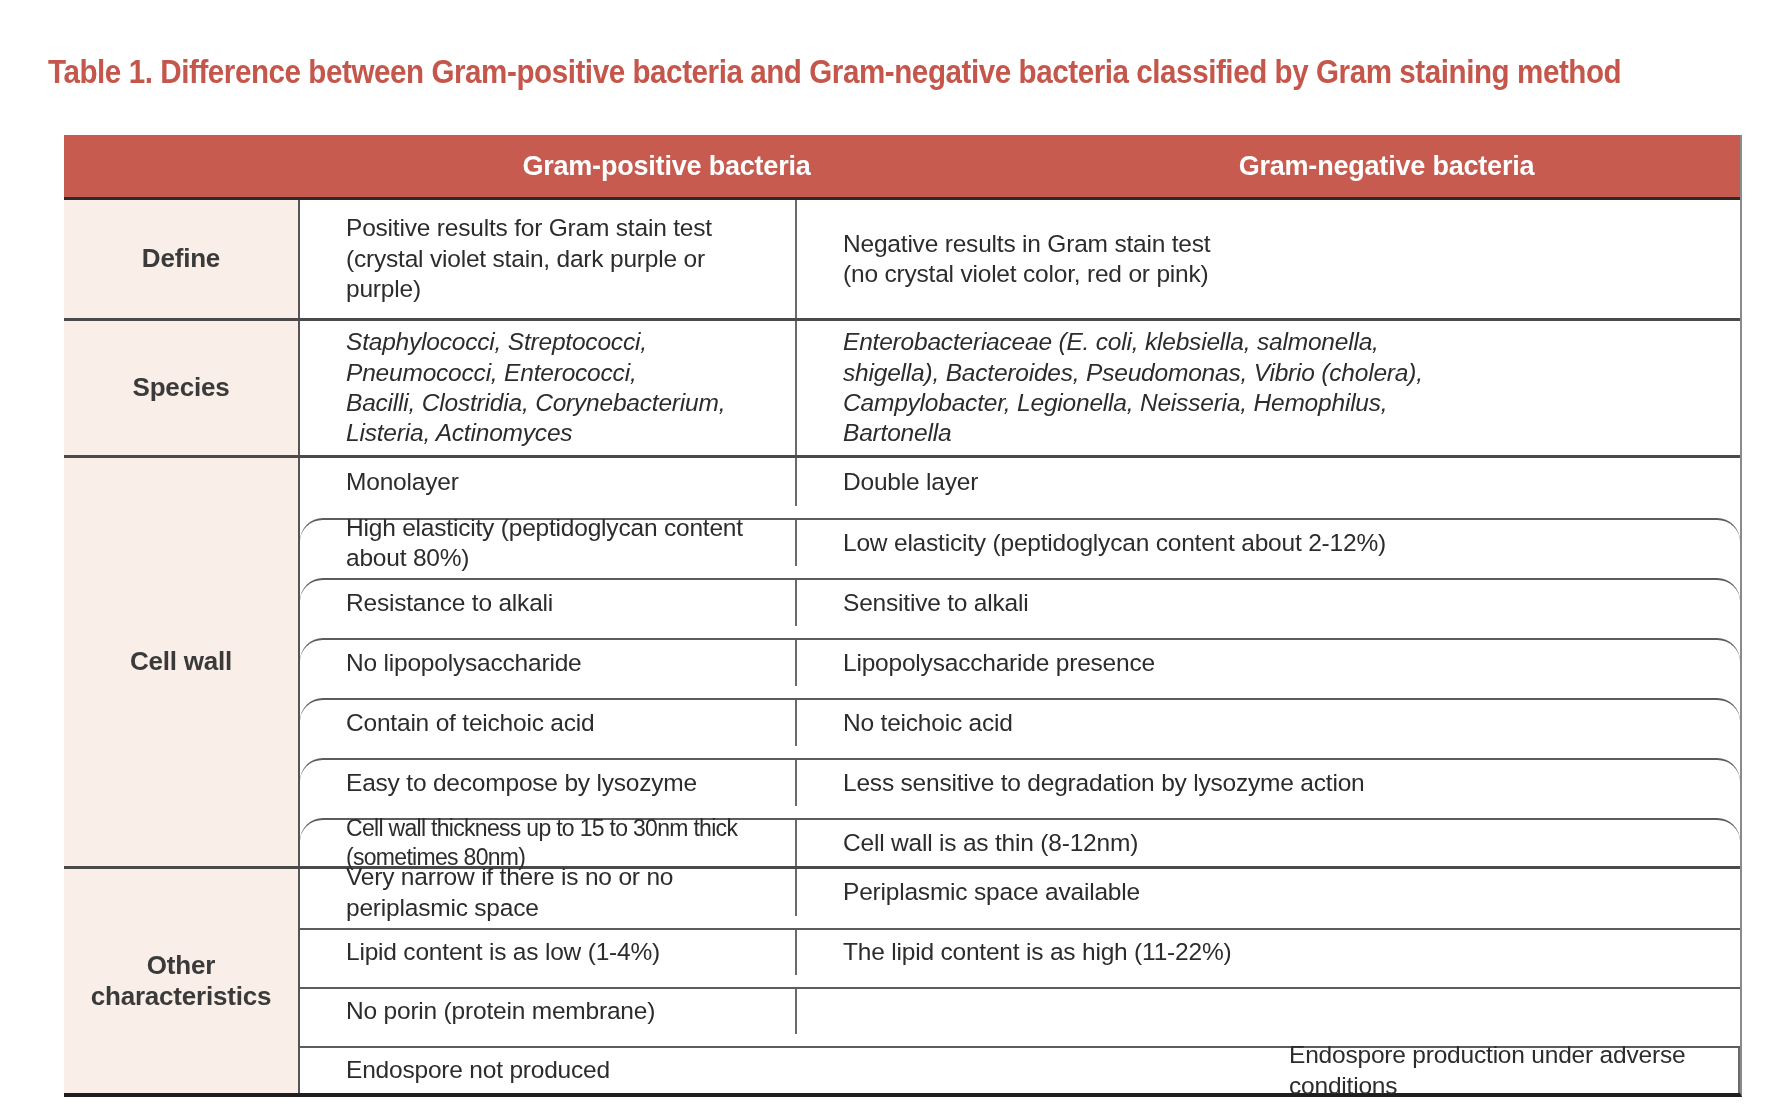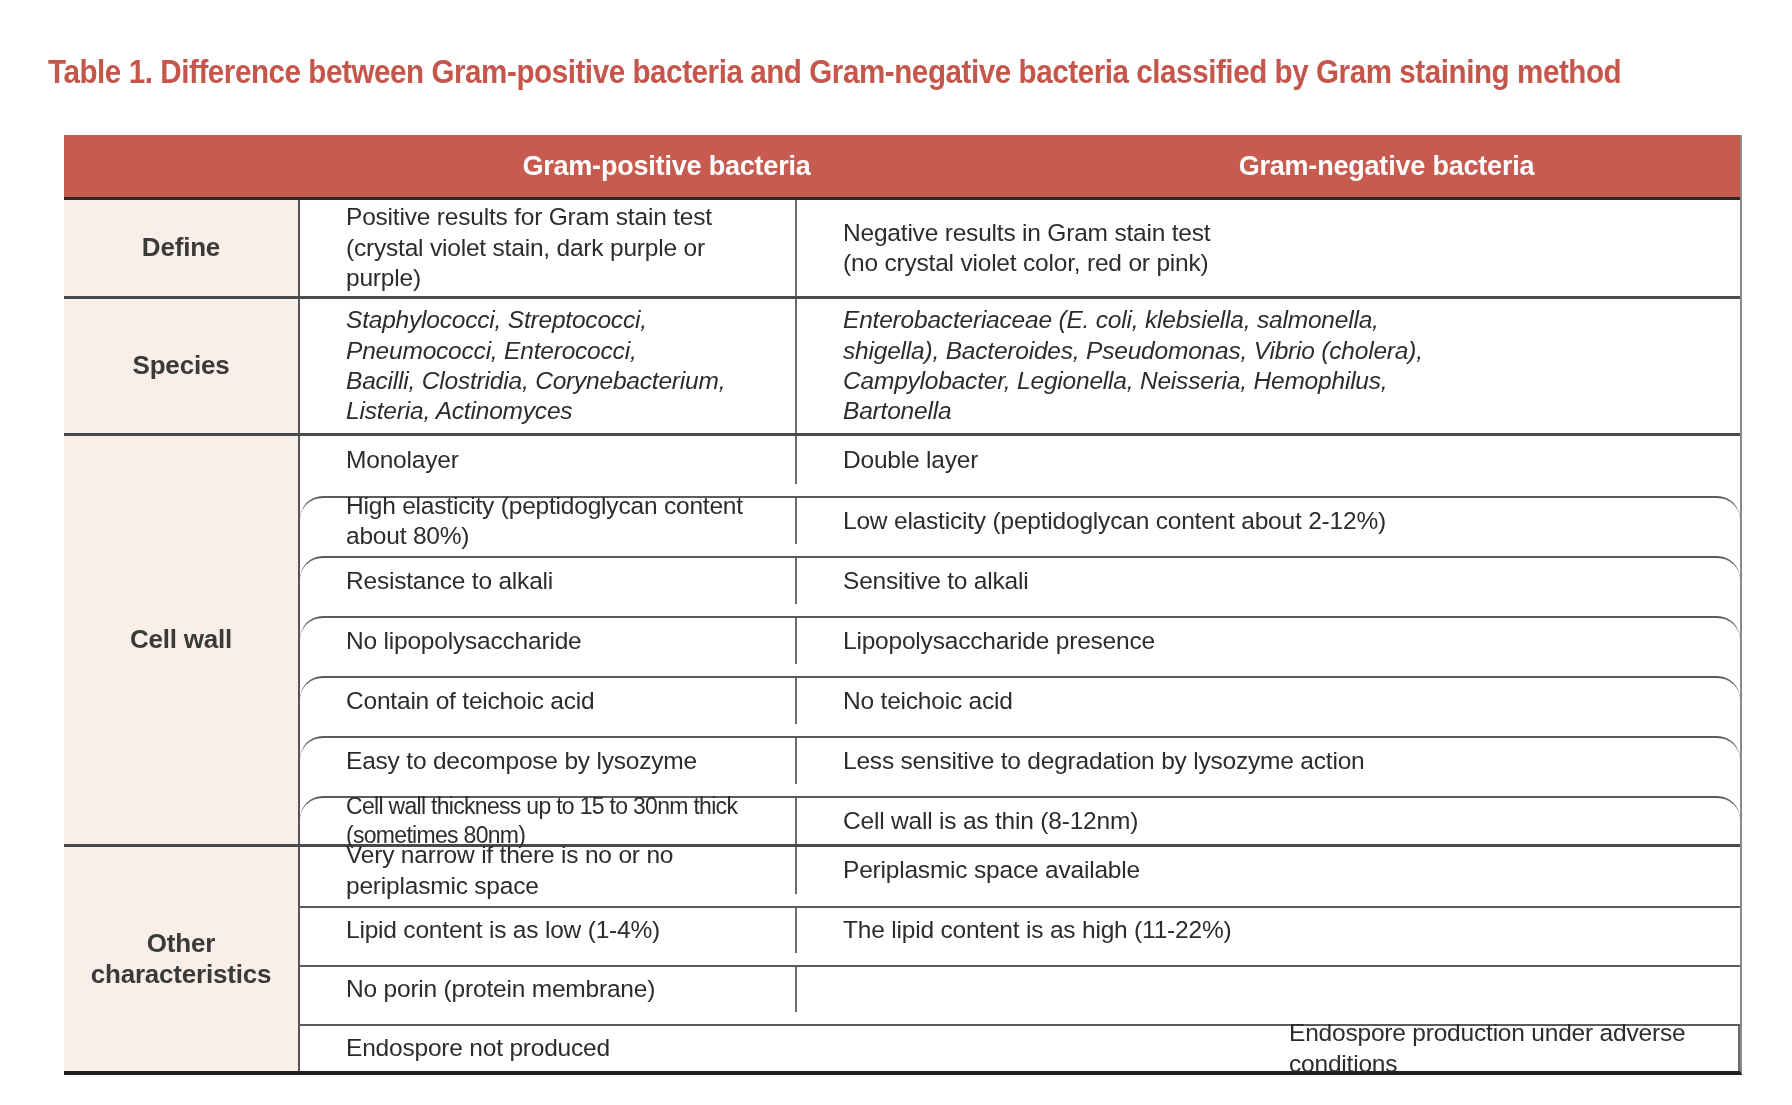--- a/index.html
+++ b/index.html
@@ -86,21 +86,21 @@
   .cell.pos { width: 497px; border-right: 2px solid #6b6b6b; }
   .cell.neg { flex: 1; }
   
   .rows .cell.pos { width: 497px; }
   
 
   .pre { white-space: pre-line; }
   .italic { font-style: italic; }
   .tight { font-size: 23px; letter-spacing: -0.7px; }
 
-  .row-define { height: 96px; border-radius: 23px; }
+  .row-define { height: 118px; border-radius: 23px; }
   .row-species { height: 134px; }
   .row-cw { height: 48px; border-radius: 23px; }
   .row-oc { height: 47px; }
 </style>
 </head>
 <body>
 
 <div class="page">
 
   <div class="title">Table 1. Difference between Gram-positive bacteria and Gram-negative bacteria classified by Gram staining method</div>

